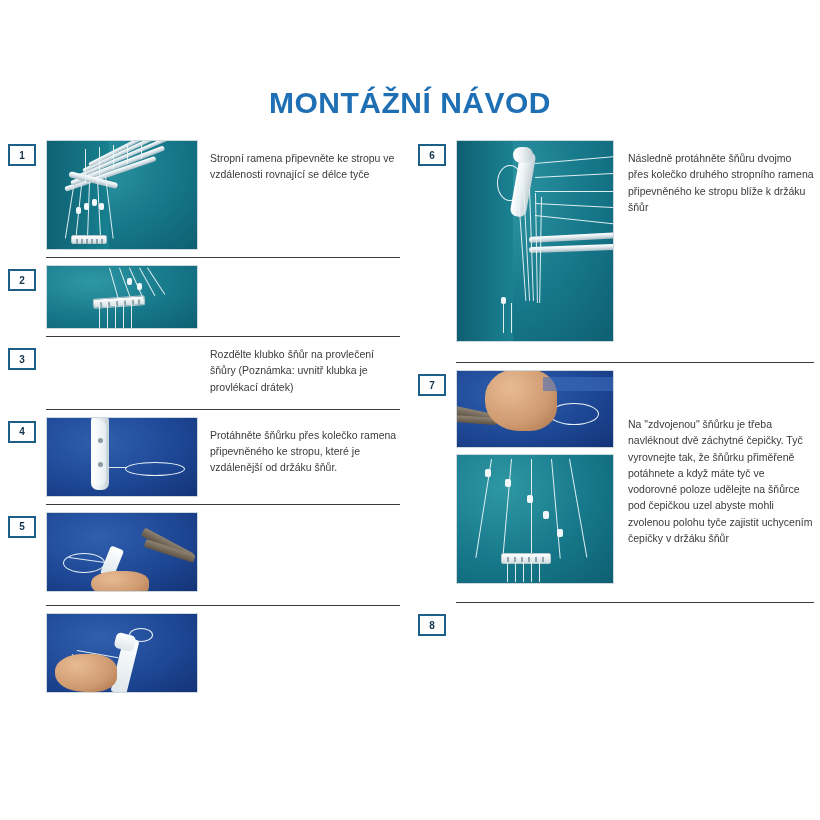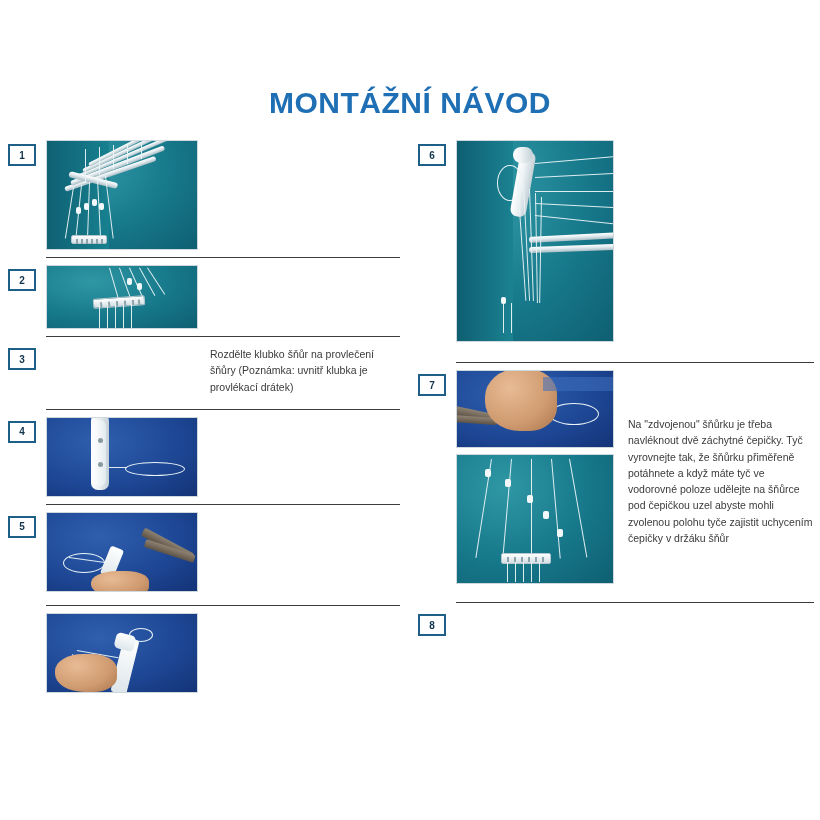--- a/index.html
+++ b/index.html
@@ -210,20 +210,21 @@
             <div class="holder" style="left:24px;top:94px;width:34px;height:7px;">
               <div class="slot" style="left:4px;"></div>
                 <div class="slot" style="left:9px;"></div>
               <div class="slot" style="left:14px;"></div>
                 <div class="slot" style="left:19px;"></div>
               <div class="slot" style="left:24px;"></div>
                 <div class="slot" style="left:29px;"></div>
             </div>
           </div>
         </div>
+        <div class="text-col pad-top">Stropní ramena připevněte ke stropu ve vzdálenosti rovnající se délce tyče</div>
       </div>
     </div>
 
     <div class="rule"></div>
 
     <div class="step">
       <div class="badge">2</div>
       <div class="step-body">
         <div class="figure-col">
           <div class="photo ph-teal" style="width:150px;height:62px;">
@@ -270,20 +271,21 @@
         <div class="figure-col">
           <div class="photo ph-blue" style="width:150px;height:78px;">
             <div class="armcap" style="left:44px;top:-4px;width:18px;height:76px;"></div>
             <div class="armcap" style="left:46px;top:2px;width:13px;height:66px;background:linear-gradient(to right,#ffffff,#e3ebef);"></div>
             <div class="hole" style="position:absolute;left:51px;top:20px;width:5px;height:5px;border-radius:50%;background:#8a9aa1;"></div>
             <div class="hole" style="position:absolute;left:51px;top:44px;width:5px;height:5px;border-radius:50%;background:#8a9aa1;"></div>
             <div class="loop" style="left:78px;top:44px;width:58px;height:12px;"></div>
             <div class="cord" style="left:62px;top:49px;width:18px;height:1px;"></div>
           </div>
         </div>
+        <div class="text-col pad-top">Protáhněte šňůrku přes kolečko ramena připevněného ke stropu, které je vzdálenější od držáku šňůr.</div>
       </div>
     </div>
 
     <div class="rule"></div>
 
     <div class="step">
       <div class="badge">5</div>
       <div class="step-body">
         <div class="figure-col">
           <div class="photo ph-blue" style="width:150px;height:78px;">
@@ -340,20 +342,21 @@
             <div class="cord" style="left:60px;top:40px;width:1px;height:120px;transform:rotate(-4deg);"></div>
             <div class="cord" style="left:66px;top:44px;width:1px;height:116px;transform:rotate(-3deg);"></div>
             <div class="cord" style="left:72px;top:48px;width:1px;height:112px;transform:rotate(-2deg);"></div>
             <div class="cord" style="left:78px;top:52px;width:1px;height:110px;transform:rotate(-1deg);"></div>
             <div class="cord" style="left:84px;top:56px;width:1px;height:106px;transform:rotate(1deg);"></div>
             <div class="bead" style="left:44px;top:156px;"></div>
             <div class="cord" style="left:46px;top:162px;width:1px;height:30px;"></div>
             <div class="cord" style="left:54px;top:162px;width:1px;height:30px;"></div>
           </div>
         </div>
+        <div class="text-col pad-top">Následně protáhněte šňůru dvojmo přes kolečko druhého stropního ramena připevněného ke stropu blíže k držáku šňůr</div>
       </div>
     </div>
 
     <div class="rule right" style="margin-top:20px;"></div>
 
     <div class="step">
       <div class="badge">7</div>
       <div class="step-body">
         <div class="figure-col wide">
           <div class="photo ph-blue" style="width:156px;height:76px;">

